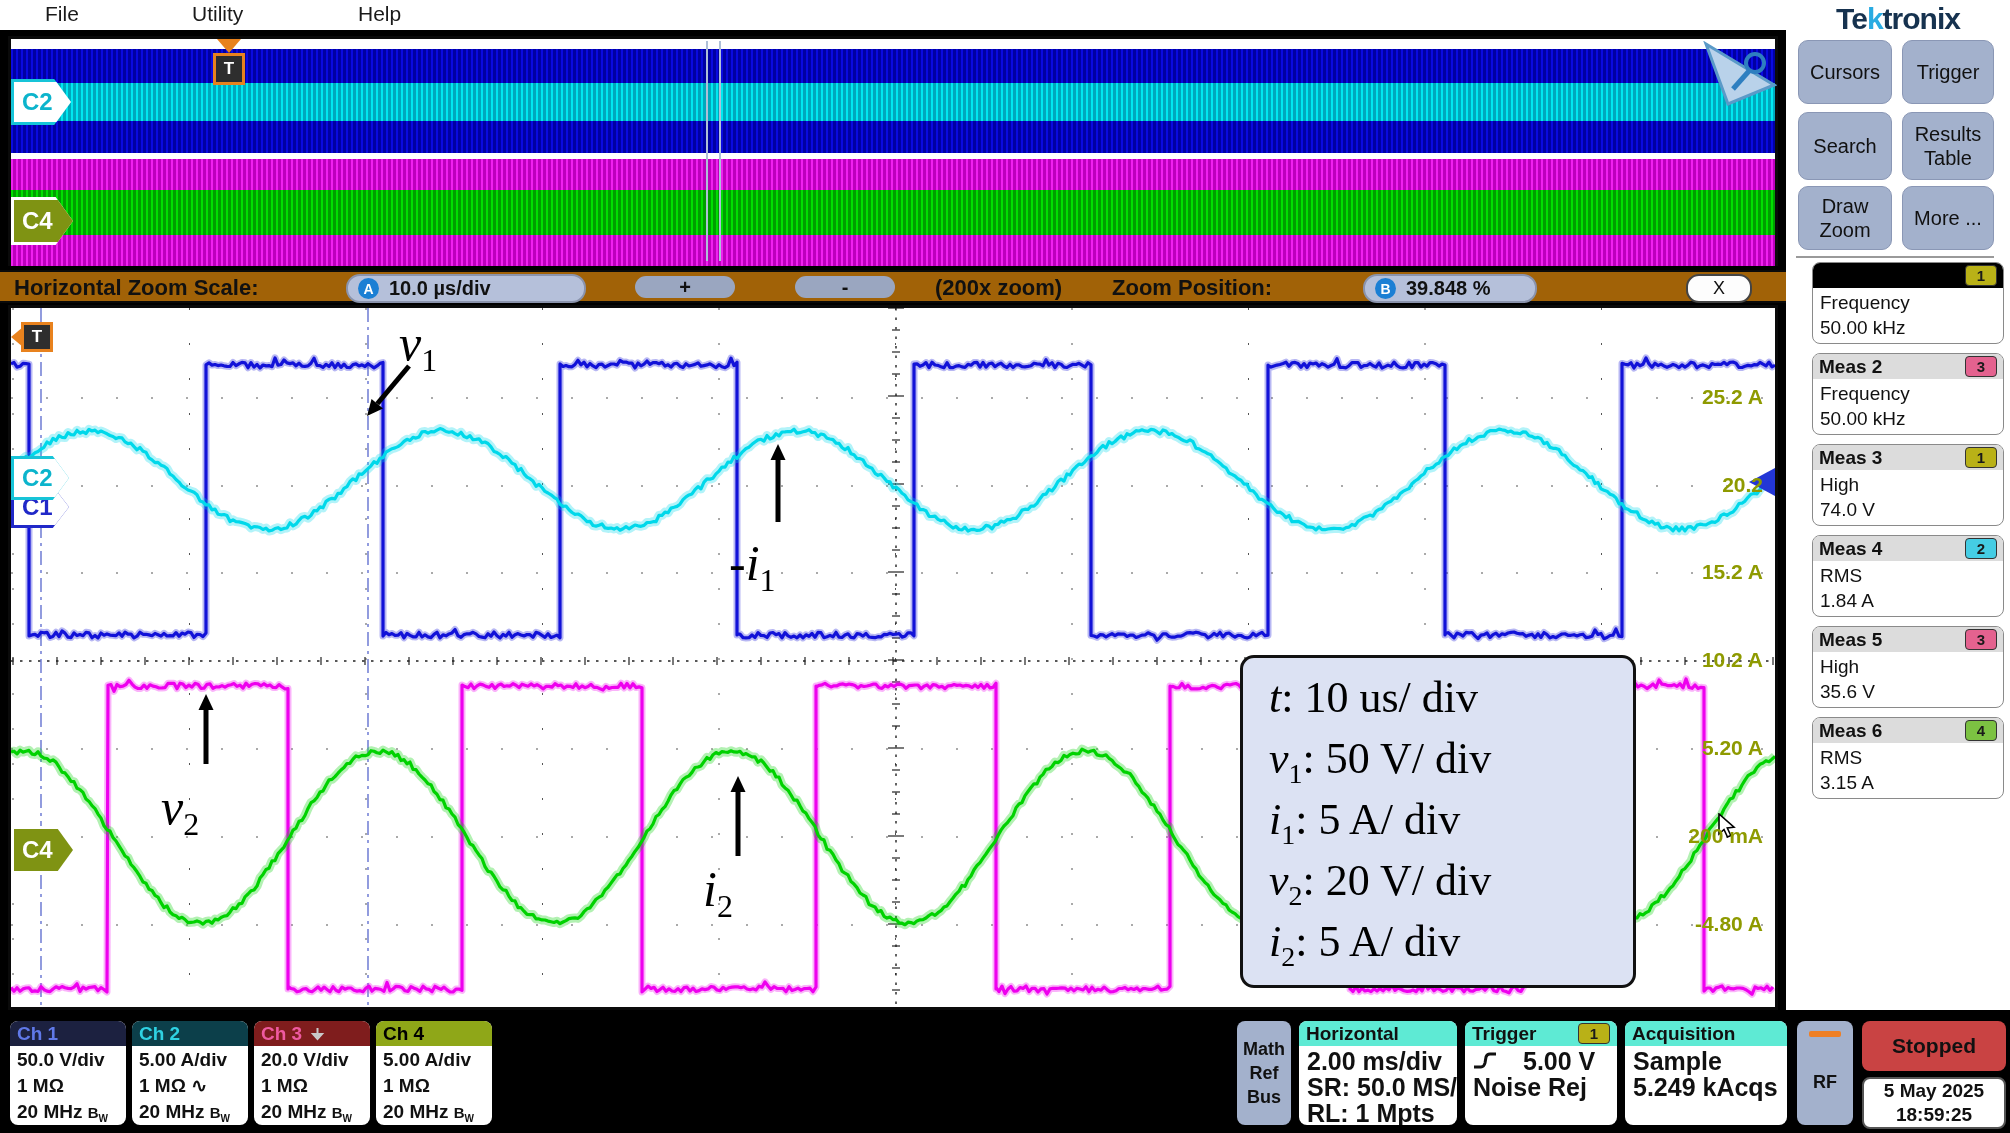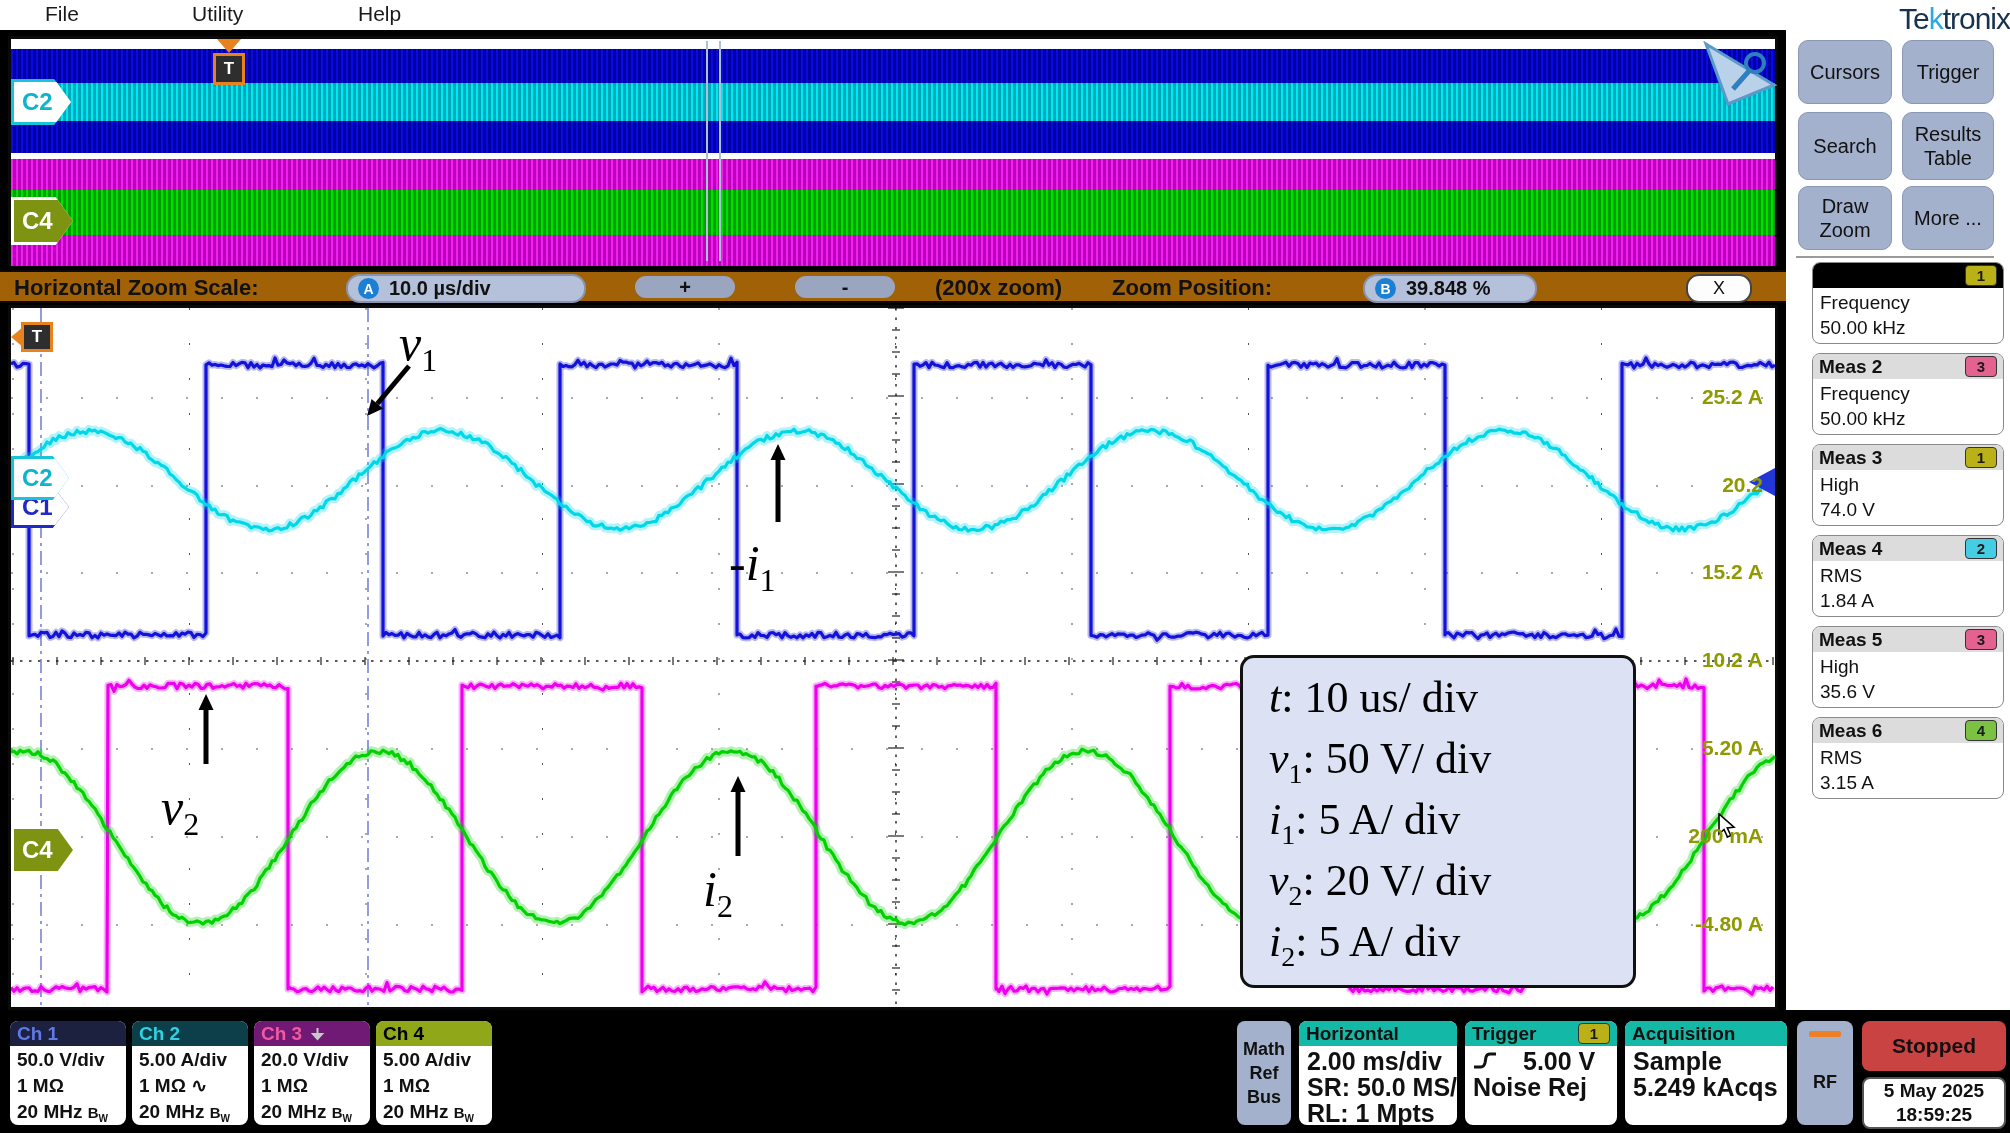--- a/index.html
+++ b/index.html
@@ -53,42 +53,42 @@
   #legend{position:absolute;left:1229px;top:347px;width:396px;height:333px;background:#dce2f3;border:3px solid #111;
           border-radius:14px;box-sizing:border-box;padding:14px 0 0 26px;}
   .leg-row{font-family:"Liberation Serif",serif;font-size:44px;color:#000;height:61px;white-space:nowrap;}
   .leg-row .v{font-style:italic;}
   .leg-row sub{font-size:28px;}
   #ch-marker-right{width:0;height:0;border-top:14px solid transparent;border-bottom:14px solid transparent;border-right:26px solid #2336d6;}
   .vdots span{display:block;width:6px;height:6px;background:#222;margin-bottom:9px;}
 
   
   #sidebar{left:1786px;top:0;width:224px;height:1010px;background:#fff;}
-  #logo{position:absolute;left:0;top:2px;width:100%;text-align:right;font-size:30px;font-weight:normal;
+  #logo{position:absolute;left:0;top:2px;width:100%;text-align:center;font-size:30px;font-weight:bold;
         letter-spacing:-1px;color:#16324f;}
   #logo .k{color:#29abe2;}
   .side-btn{position:absolute;background:#a3b1cc;border:1px solid #8a97b5;border-radius:10px;color:#111;
         display:flex;align-items:center;justify-content:center;text-align:center;font-size:20px;line-height:24px;}
   #side-divider{position:absolute;left:10px;top:256px;width:198px;height:2px;background:#9a9a9a;}
   .meas{position:absolute;left:26px;width:192px;height:82px;background:#fff;border:1px solid #8a8a8a;border-radius:8px;overflow:hidden;box-sizing:border-box;}
   .meas-h{height:25px;background:#dcdcdc;display:flex;align-items:center;padding:0 6px;font-size:19px;font-weight:bold;color:#111;}
   .meas-h.sel{background:#000;}
   .meas-badge{margin-left:auto;width:30px;height:19px;border:1px solid #333;border-radius:4px;font-size:15px;font-weight:bold;
         color:#1a1a1a;display:flex;align-items:center;justify-content:center;}
   .meas-b{padding:2px 0 0 7px;font-size:19px;color:#111;line-height:25px;}
 
   
   #bottombar{left:0;top:1010px;width:2010px;height:123px;background:#000;}
   .chbadge{position:absolute;top:11px;width:116px;height:104px;background:#fff;border-radius:8px;overflow:hidden;}
   .ch-h{height:25px;display:flex;align-items:center;gap:8px;padding:0 7px;font-size:19px;font-weight:bold;}
   .ch-b{padding:1px 0 0 7px;font-size:19px;font-weight:bold;color:#111;line-height:26px;white-space:nowrap;}
   .bw{font-size:15px;}
   .bw sub{font-size:10px;}
   .panel{position:absolute;top:11px;height:104px;background:#fff;border-radius:8px;overflow:hidden;}
-  .panel-h{height:25px;background:#14b8a6;display:flex;align-items:center;padding:0 7px;font-size:19px;font-weight:bold;color:#111;text-align:center;}
+  .panel-h{height:25px;background:#5eead4;display:flex;align-items:center;padding:0 7px;font-size:19px;font-weight:bold;color:#111;text-align:center;}
   .panel-b{padding:2px 0 0 8px;font-size:25px;font-weight:bold;color:#111;line-height:26px;white-space:nowrap;}
   .sq-btn{position:absolute;top:11px;background:#a3b1cc;border-radius:8px;color:#111;font-weight:bold;
         display:flex;flex-direction:column;align-items:center;justify-content:center;font-size:18px;line-height:24px;}
   #stopped{position:absolute;left:1862px;top:11px;width:144px;height:50px;background:#c94343;border-radius:8px;
         display:flex;align-items:center;justify-content:center;font-size:21px;font-weight:bold;color:#111;}
   #datebox{position:absolute;left:1862px;top:67px;width:144px;height:52px;background:#fff;border:2px solid #555;border-radius:8px;
         box-sizing:border-box;display:flex;flex-direction:column;align-items:center;justify-content:center;
         font-size:19px;font-weight:bold;color:#111;line-height:24px;}
   #rf-bar{position:absolute;left:12px;top:10px;width:32px;height:6px;background:#ef7f24;border-radius:2px;}
 
@@ -404,21 +404,21 @@
           <div class="ch-h" style="background:#0c3f4a;color:#2fd1e2">
        <span>Ch 2</span>
           </div>
      <div class="ch-b">
        <div>5.00 A/div</div>
        <div>1 MΩ ∿</div>
        <div>20 MHz <span class="bw">B<sub>W</sub></span></div>
           </div>
         </div>
         <div class="chbadge" style="left: 254px;">
-          <div class="ch-h" style="background:#701a75;color:#ef5aa0">
+          <div class="ch-h" style="background:#7f1d1d;color:#ef5aa0">
        <span>Ch 3</span>
             <svg width="15" height="14">
               <path d="M7.5,1 L7.5,7 M3,7 L12,7 L7.5,12 Z" stroke="#c9c9c9" stroke-width="2" fill="#c9c9c9"></path>
             </svg>
           </div>
      <div class="ch-b">
        <div>20.0 V/div</div>
        <div>1 MΩ</div>
        <div>20 MHz <span class="bw">B<sub>W</sub></span></div>
           </div>

